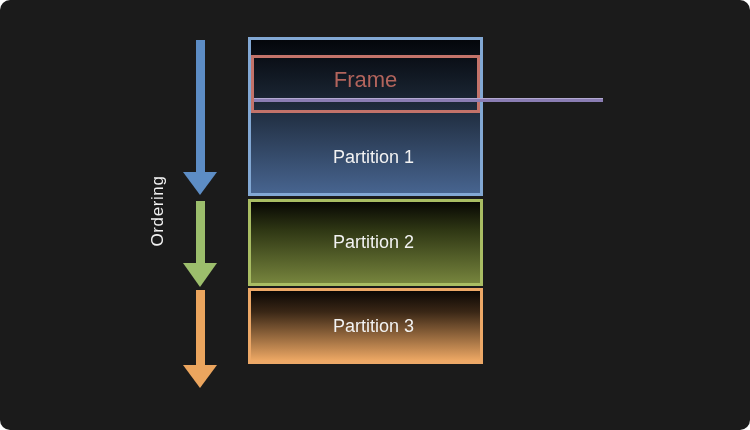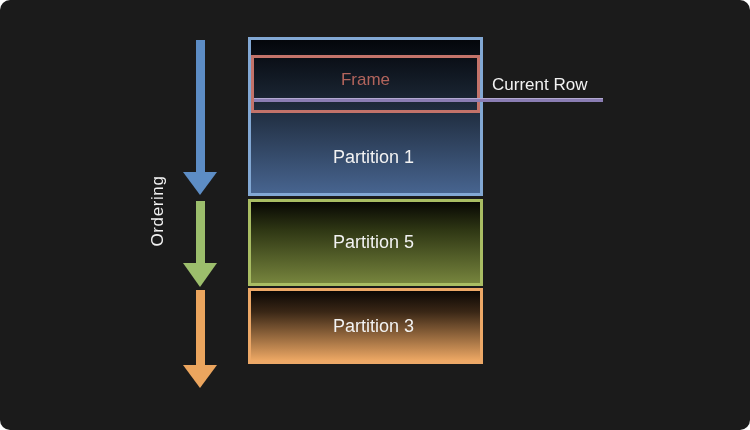--- a/index.html
+++ b/index.html
@@ -69,21 +69,21 @@
 
   
   .frame-box {
     position: absolute; left: 251px; top: 55px;
     width: 229px; height: 58px;
     box-sizing: border-box;
     border: 3px solid var(--frame-border);
     display: flex; align-items: center; justify-content: center;
   }
   .frame-box .frame-label {
-    color: var(--frame-text); font-size: 17px;
+    color: var(--frame-text); font-size: 22px;
     transform: translateY(-4px);
   }
 
   
   .current-row-line {
     position: absolute; left: 254px; top: 98px;
     width: 349px; height: 3px;
     background: var(--line);
     border-top: 1px solid var(--line-highlight);
   }
@@ -112,28 +112,27 @@
   <div class="arrow arrow-orange">
     <div class="shaft"></div>
     <div class="head"></div>
   </div>
 
   <div class="partition partition-1">
     <div class="plabel">Partition 1</div>
   </div>
 
   <div class="partition partition-2">
-    <div class="plabel">Partition 5</div>
+    <div class="plabel">Partition 2</div>
   </div>
 
   <div class="partition partition-3">
     <div class="plabel">Partition 3</div>
   </div>
 
   <div class="frame-box">
     <div class="frame-label">Frame</div>
   </div>
 
   <div class="current-row-line"></div>
 
-  <div class="current-row-label">Current Row</div>
 
 </div>
 
 </body></html>

